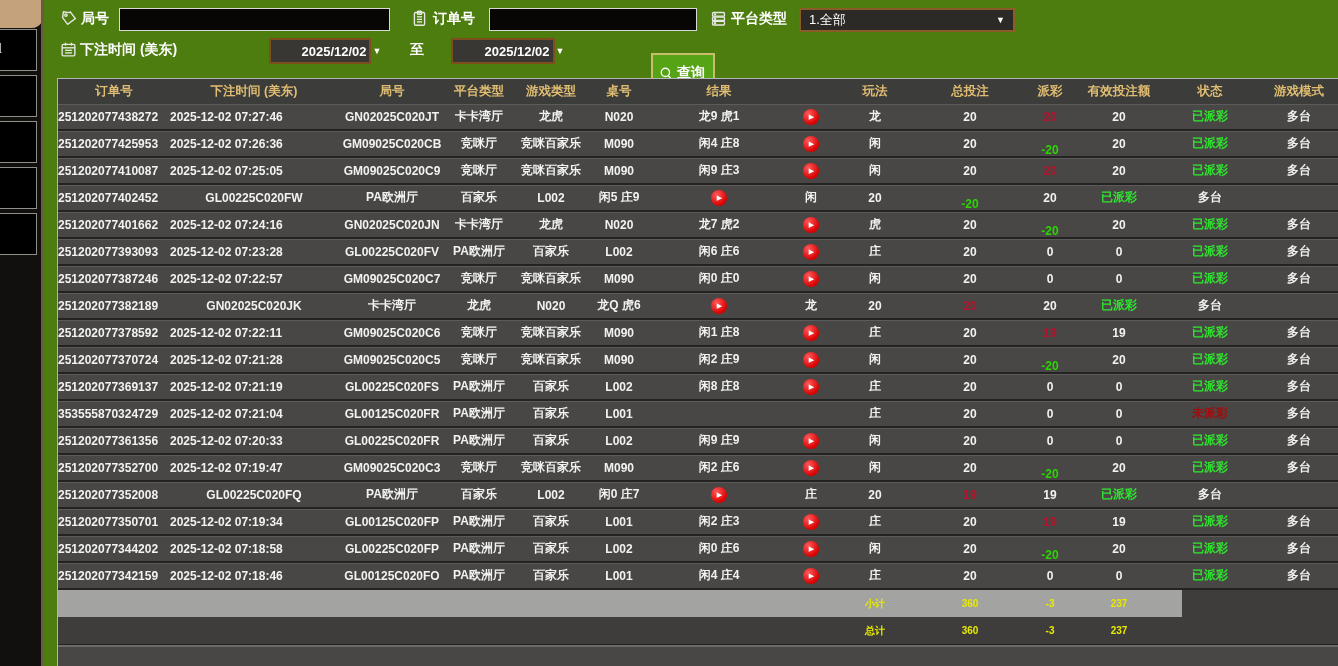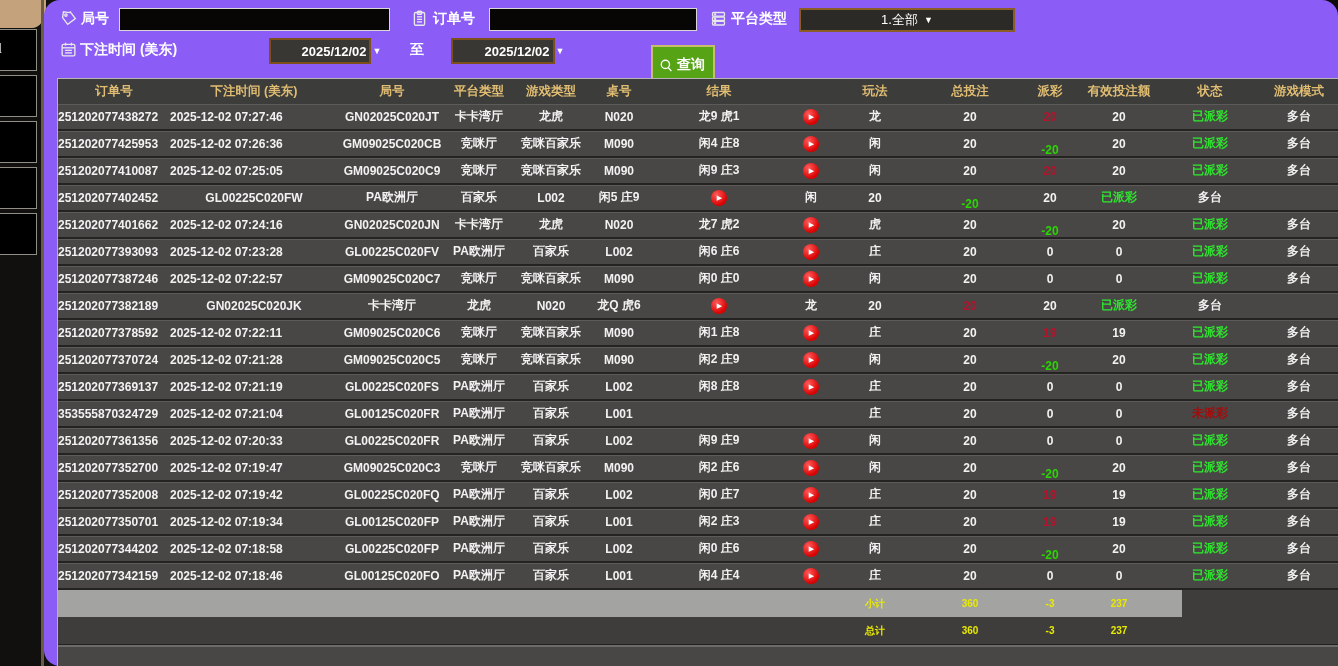--- a/index.html
+++ b/index.html
@@ -9,36 +9,36 @@
   
   .left-strip { position:absolute; left:0; top:0; width:57px; height:666px; background:#12100e; }
   .tan-wedge { position:absolute; left:0; top:0; width:46px; height:28px; background:#c3a27c;
                border-bottom-right-radius:14px 20px; }
   .tan-line { position:absolute; left:41px; top:0; width:3px; height:666px; background:#6b5a44; }
   .side-box { position:absolute; left:-6px; width:43px; height:42px; background:#000;
               border:1px solid #8f8f88; }
   .side-box span { color:#e8e8e8; font-size:15px; font-family:"Liberation Serif",serif; position:absolute; left:3px; top:10px; }
 
   
-  .panel { position:absolute; left:44px; top:0; width:1294px; height:666px; background:#8b5cf6;border-radius:16px; }
+  .panel { position:absolute; left:44px; top:0; width:1294px; height:666px; background:#4d7c0f; }
 
   
   .filters { position:absolute; left:13px; top:0; width:1281px; height:78px; }
   .f-label { color:#fff; font-weight:bold; font-size:14px; }
   .f-icon  { width:17px; height:17px; display:inline-block; vertical-align:-3px; }
   .f-icon svg { width:17px; height:17px; stroke:#e8e8e8; fill:none; stroke-width:1.6; }
   .row1 { position:absolute; top:8px; left:0; width:100%; height:24px; }
   .row2 { position:absolute; top:37px; left:0; width:100%; height:27px; }
   .txt-input { position:absolute; height:23px; background:#080604; border:1px solid #d8d8d8;
                color:#fff; font-size:12px; padding:0 4px; }
   .sel { background:#393733; border:2px solid #7d4f1d; color:#fff; font-weight:bold;
          font-size:13px; display:flex; align-items:center; justify-content:center; gap:6px;
          position:absolute; cursor:pointer;padding-left:43px; }
   .sel .caret { font-size:9px; color:#fff; }
-  .platform-sel { border-color:#8a5c26; background:#2c2a26; font-weight:normal; justify-content:center; padding:0 8px; }
+  .platform-sel { border-color:#8a5c26; background:#2c2a26; font-weight:normal; justify-content:space-between; padding:0 8px; }
   .query-btn { position:absolute; background:#56a316; border:2px solid #c8bc6d; color:#fff;
                font-weight:bold; font-size:14px; display:flex; align-items:center; gap:3px;
                padding:2px 8px 3px 6px; cursor:pointer; }
   .query-btn svg { width:15px; height:15px; stroke:#fff; fill:none; stroke-width:1.8; }
 
   
   .tbl { position:absolute; left:13px; top:78px; width:1281px; height:588px;
          border-left:1px solid #b5b5b5; border-top:1px solid #b5b5b5; background:#232220; }
   .grid-row { display:grid; width:100%;
     grid-template-columns:112px 168px 108px 66px 78px 58px 142px 42px 86px 104px 56px 82px 100px auto; }
@@ -131,21 +131,21 @@
       <span class="f-label" style="position:absolute;left:23px;top:4px;">下注时间 (美东)</span>
       <div class="sel" style="left:212px;top:1px;width:102px;height:26px;">
         <span>2025/12/02</span>
         <span class="caret">▼</span>
       </div>
       <span class="f-label" style="position:absolute;left:353px;top:4px;">至</span>
       <div class="sel" style="left:394px;top:1px;width:104px;height:26px;">
         <span>2025/12/02</span>
         <span class="caret">▼</span>
       </div>
-      <button class="query-btn" style="left:594px;top:8px;height:41px;">
+      <button class="query-btn" style="left:594px;top:16px;height:41px;">
         <svg viewBox="0 0 20 20">
             <circle cx="8.5" cy="8.5" r="5.5"></circle>
             <line x1="12.5" y1="13" x2="16.5" y2="17.5"></line>
           </svg>
         <span>查询</span>
       </button>
     </div>
   </div>
 
   <div class="tbl">
@@ -412,21 +412,20 @@
     </div>
     <div class="cell">闲</div>
     <div class="cell">20</div>
     <div class="cell val-green">-20</div>
     <div class="cell">20</div>
     <div class="cell st-green">已派彩</div>
     <div class="cell">多台</div>
   </div>
         <div class="grid-row drow">
     <div class="cell left">251202077352008</div>
-    <div class="cell left">2025-12-02 07:19:42</div>
     <div class="cell">GL00225C020FQ</div>
     <div class="cell">PA欧洲厅</div>
     <div class="cell">百家乐</div>
     <div class="cell">L002</div>
     <div class="cell">闲0 庄7</div>
     <div class="cell">
       <span class="play-btn"></span>
     </div>
     <div class="cell">庄</div>
     <div class="cell">20</div>

